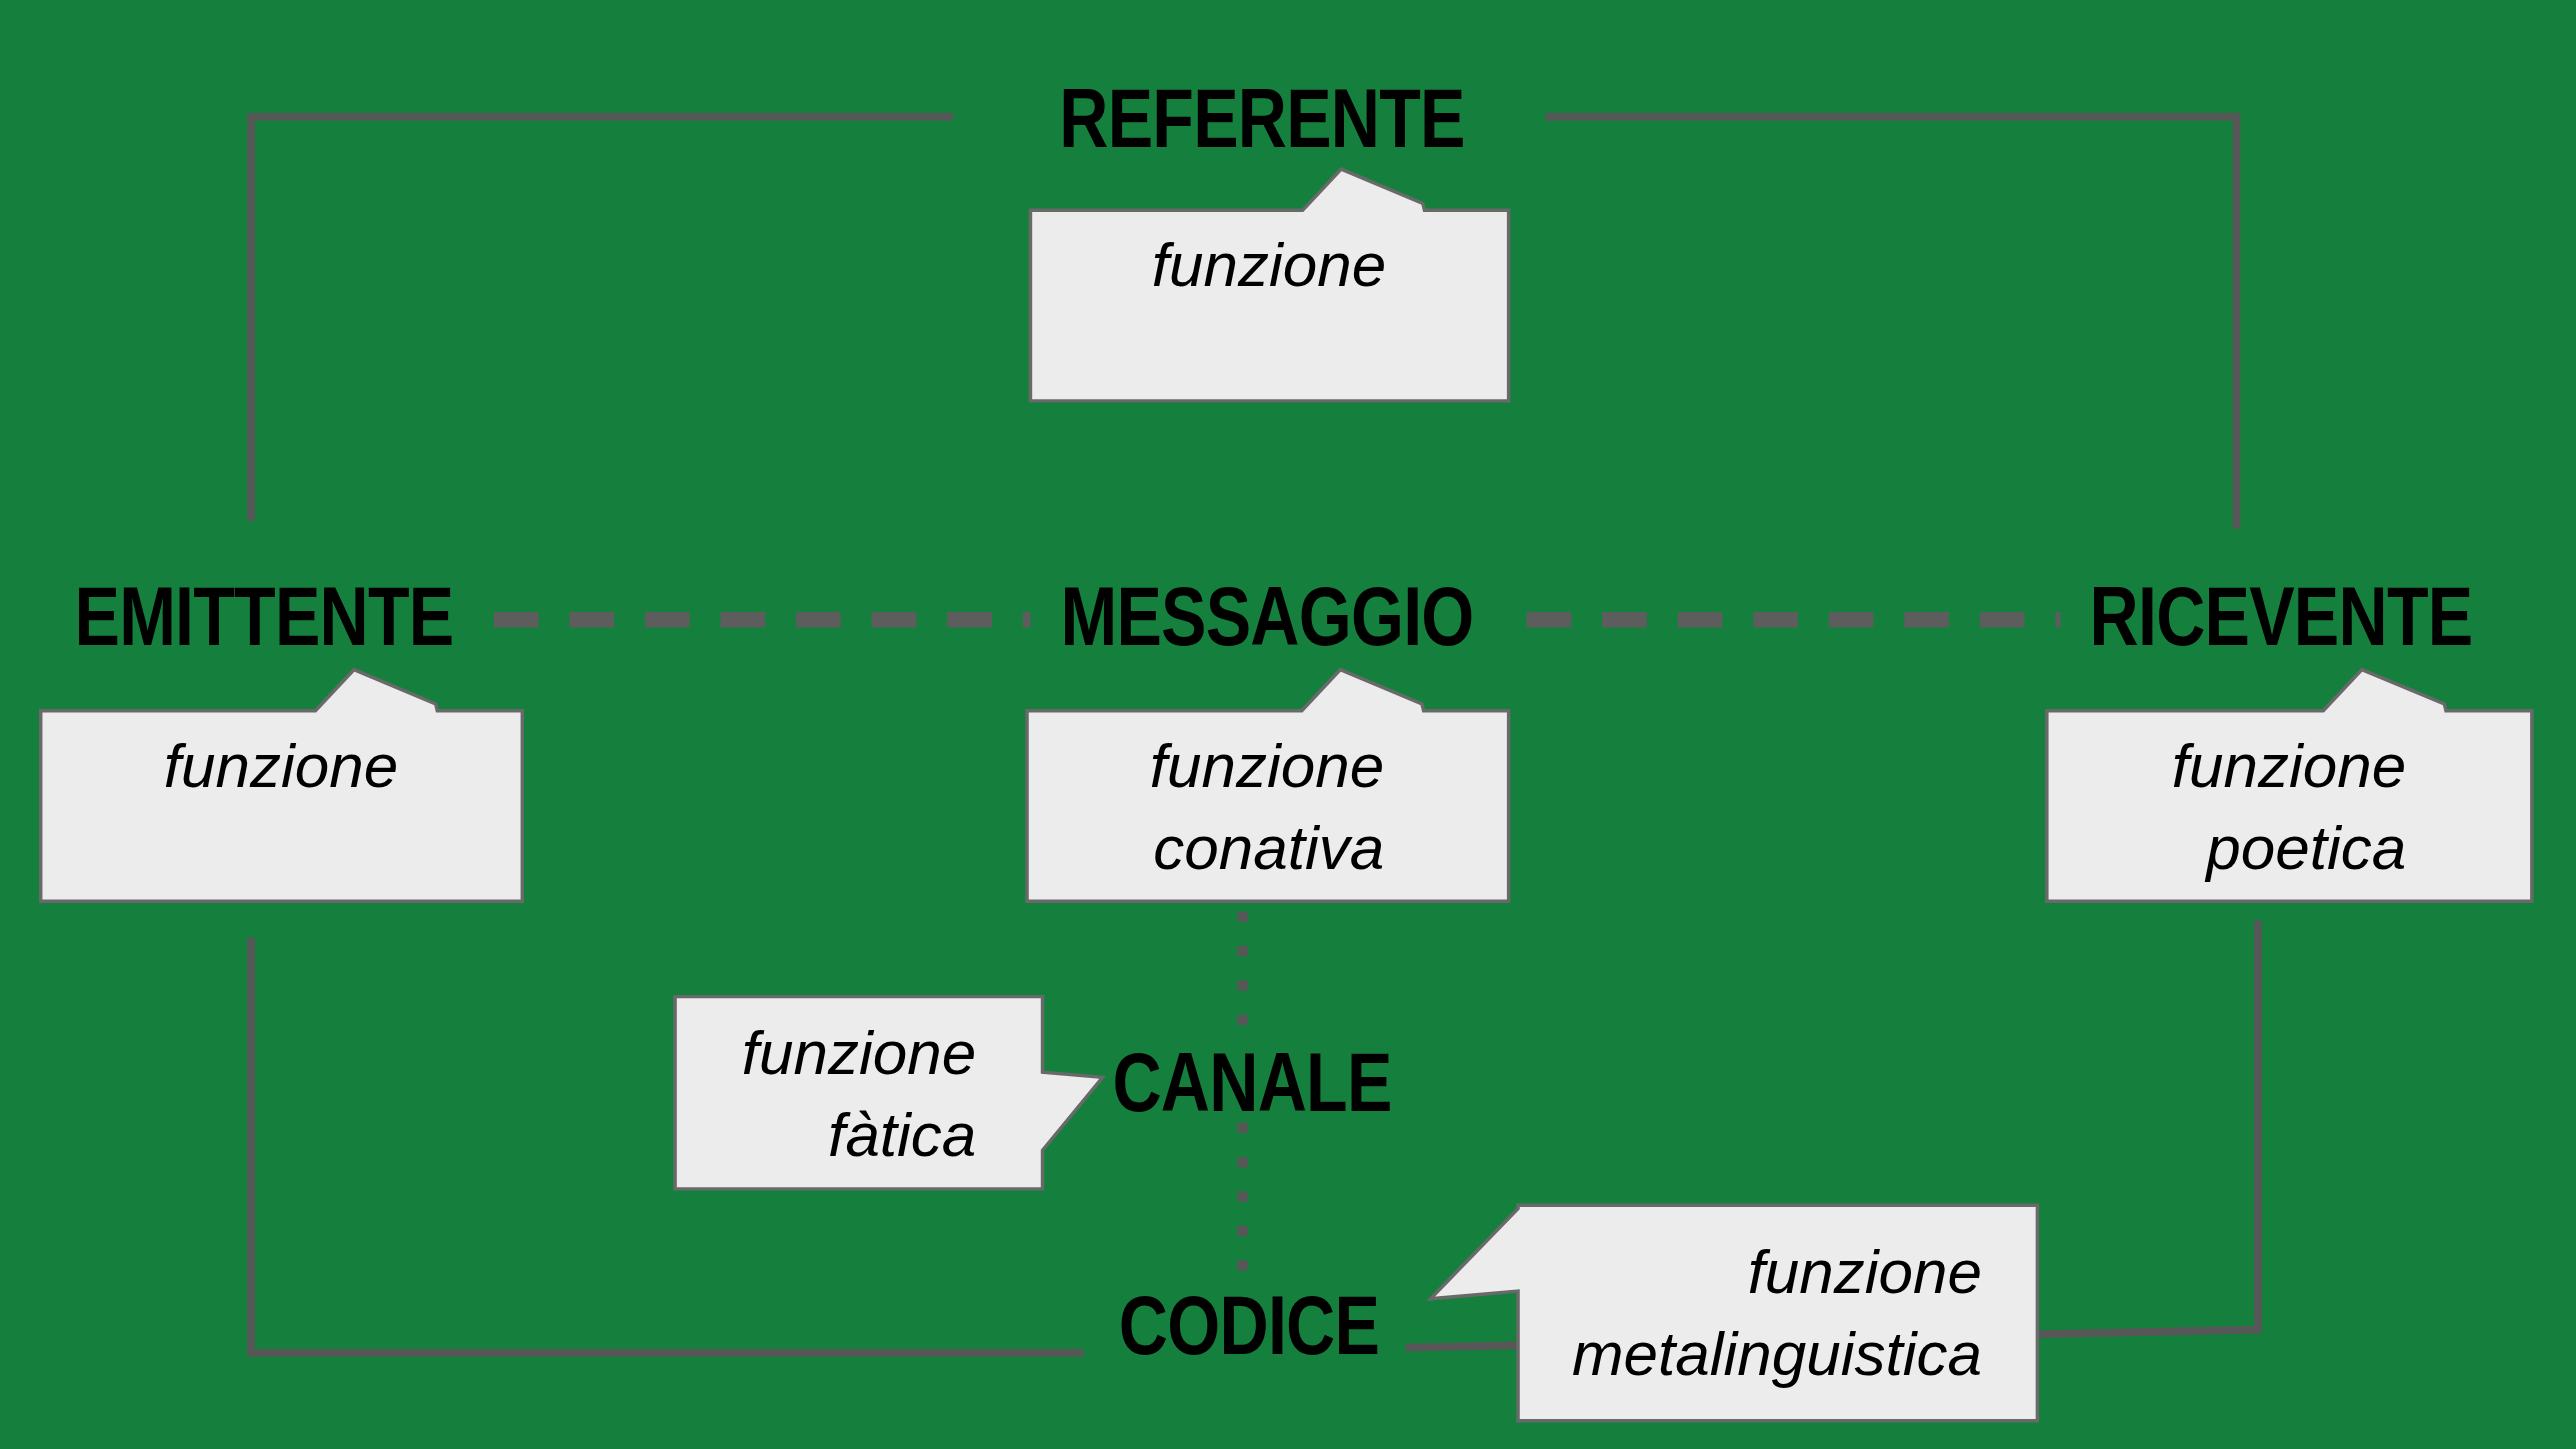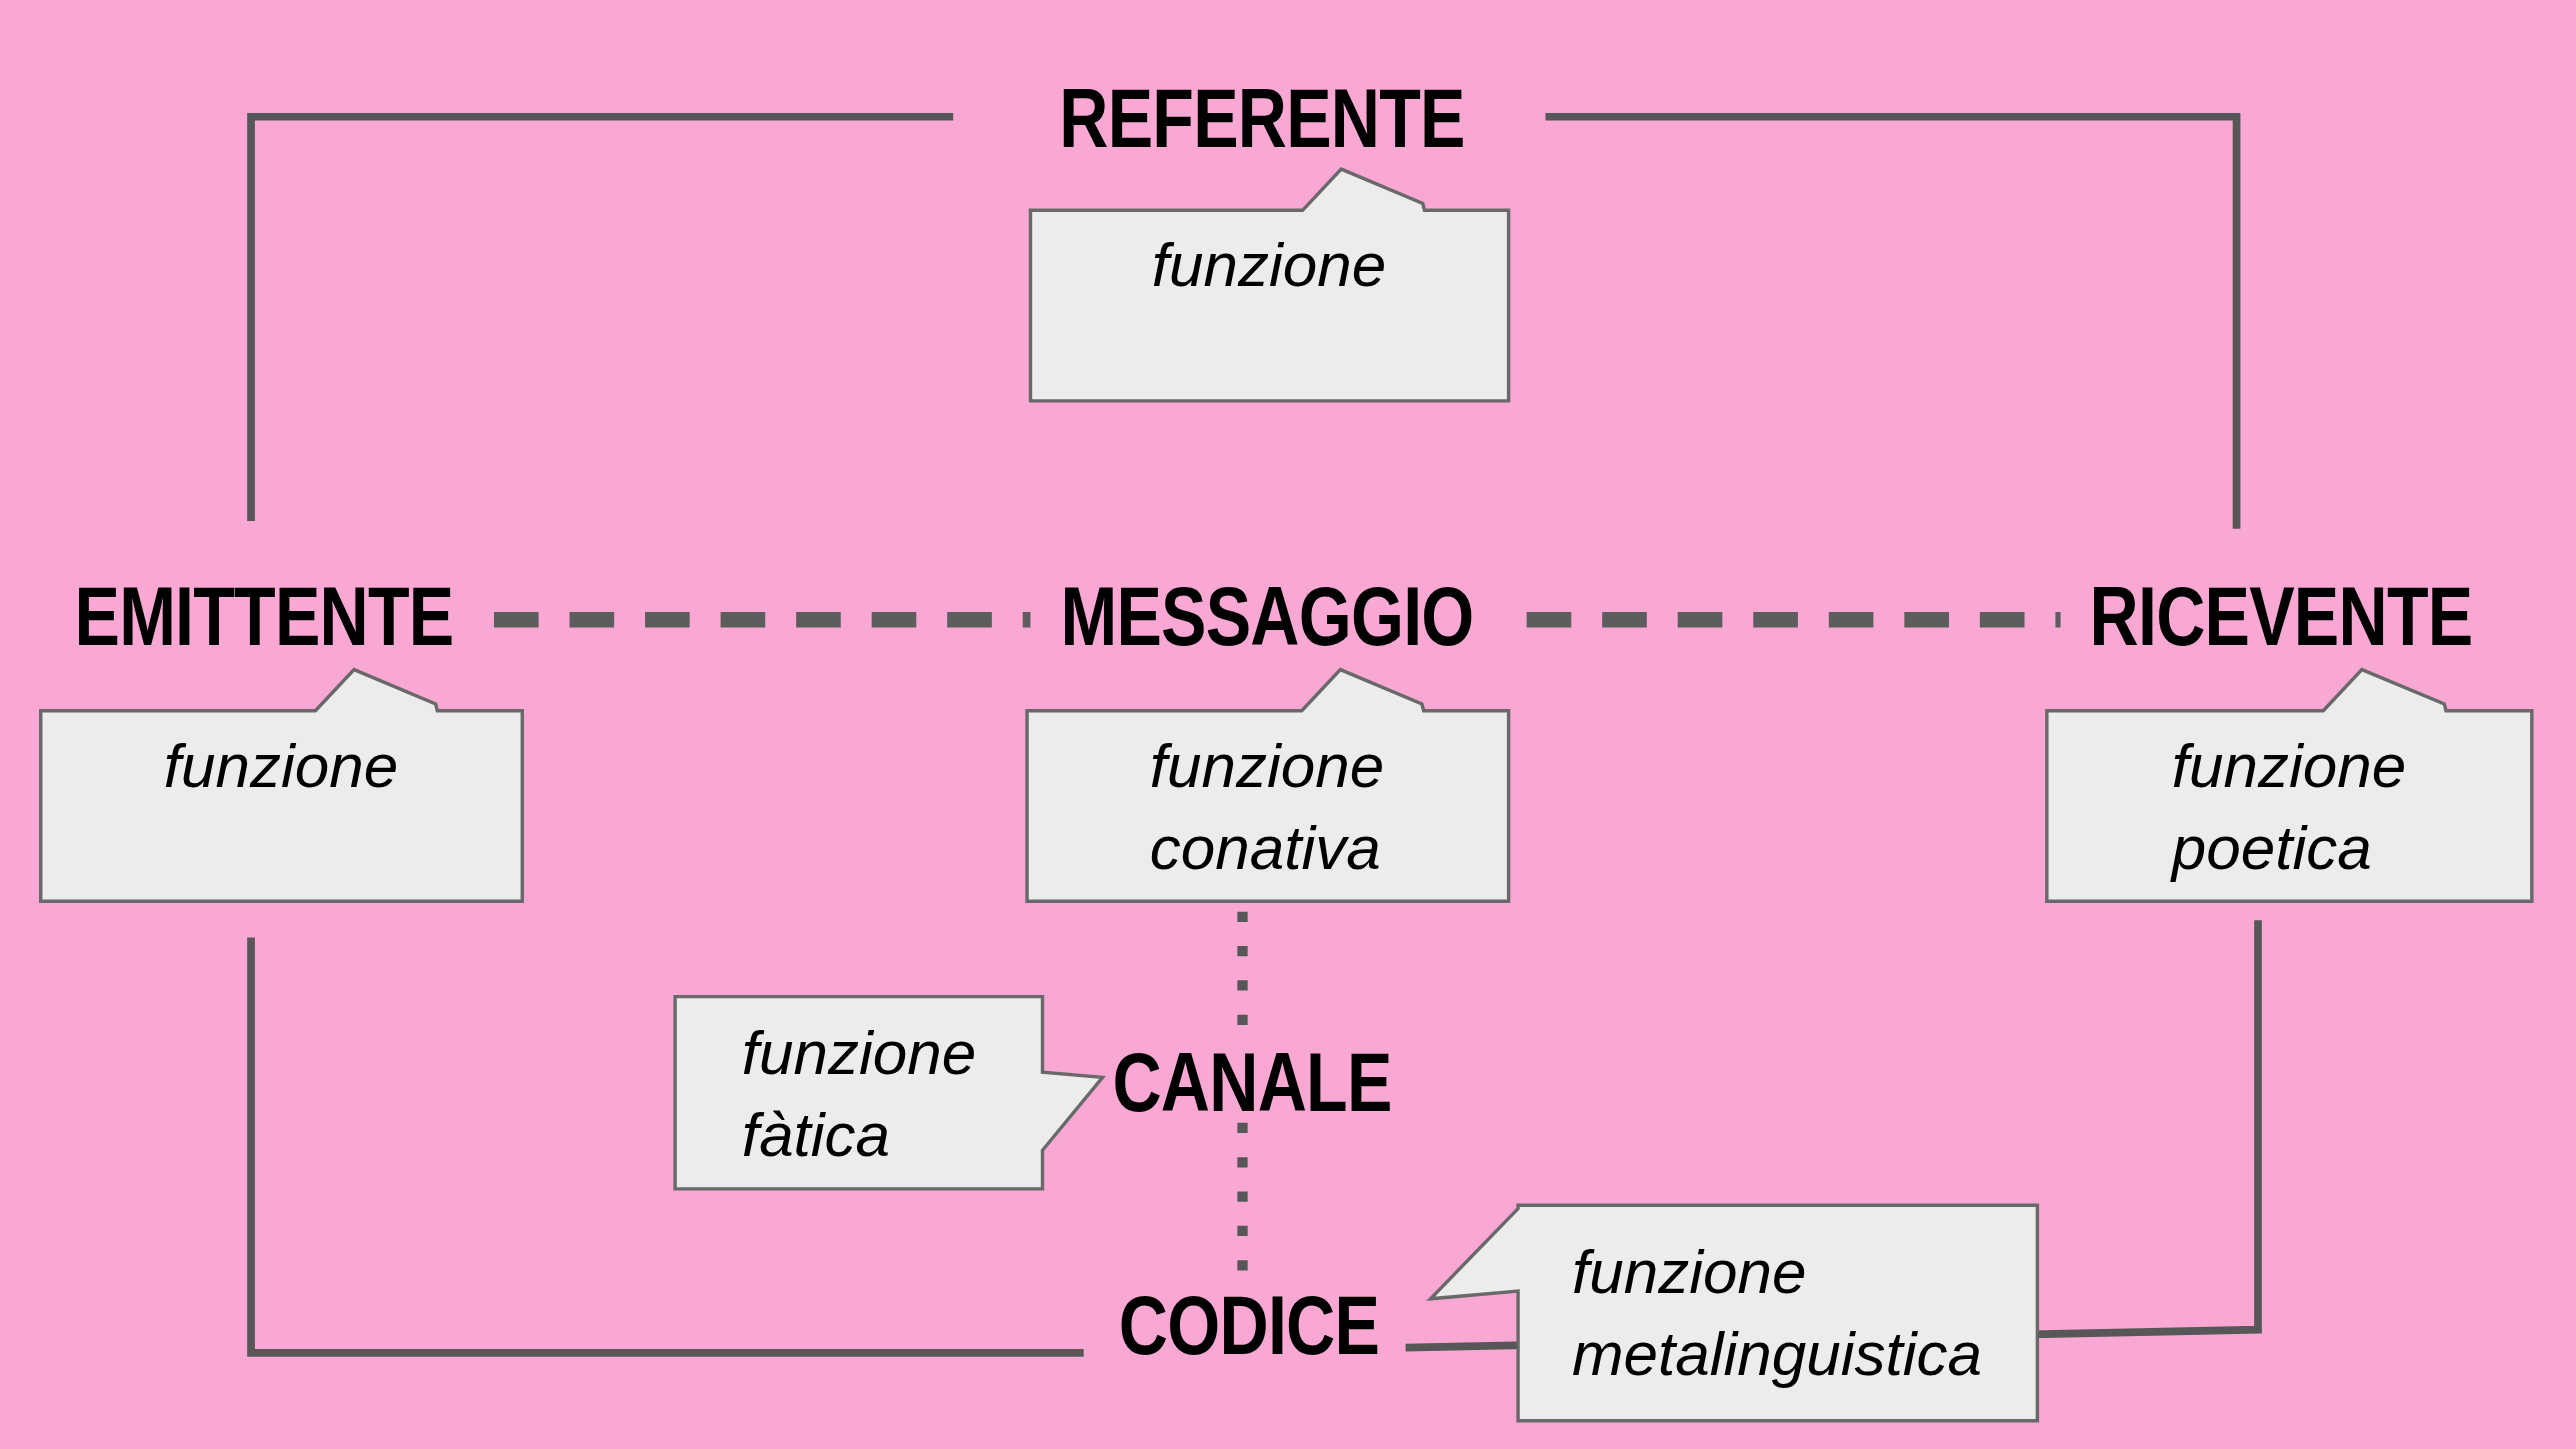--- a/index.html
+++ b/index.html
@@ -6,21 +6,21 @@
     --line:#575757;
     --dash:#5d5d5d;
     --callout-fill:#ececec;
     --callout-border:#696969;
     --text:#000000;
   }
   html,body{margin:0;padding:0;background:#ffffff;}
   #canvas{
     position:relative;
     width:2576px;height:1449px;
-    background:#f9a8d4;
+    background:#15803d;
     overflow:hidden;
     font-family:"Liberation Sans", sans-serif;
   }
   #wires{position:absolute;left:0;top:0;width:2576px;height:1449px;}
   .ln{fill:none;stroke:var(--line);stroke-width:9;stroke-linecap:butt;stroke-linejoin:miter;}
   .dash{fill:none;stroke:var(--dash);stroke-width:18;stroke-dasharray:52 36;}
   .dots{fill:none;stroke:var(--line);stroke-width:12;stroke-dasharray:12 28;}
   .callout{fill:var(--callout-fill);stroke:var(--callout-border);stroke-width:4;stroke-linejoin:miter;}
   .node-label{
     position:absolute;
@@ -29,21 +29,21 @@
     font-weight:bold;
     font-size:83px;
     line-height:1;
     letter-spacing:-0.9px;
     color:var(--text);
     white-space:nowrap;
   }
   .callout-text{
     position:absolute;
     transform:translateX(-50%);
-    text-align:left;
+    text-align:right;
     font-style:italic;
     font-size:62px;
     line-height:1.32;
     color:var(--text);
     white-space:nowrap;
   }
 </style>
 </head>
 <body>
 

